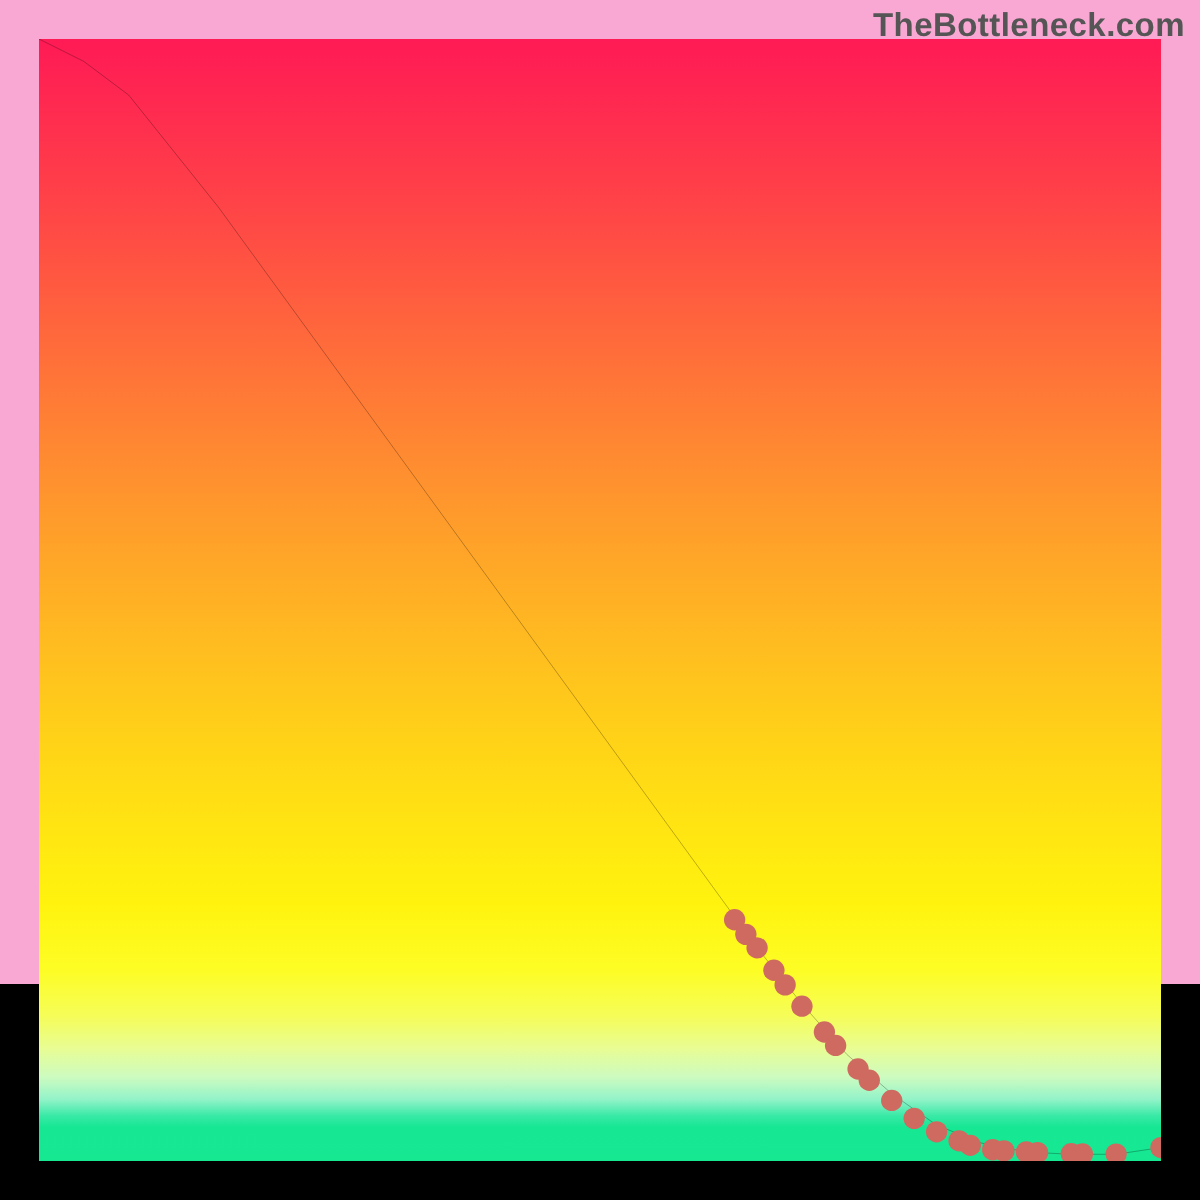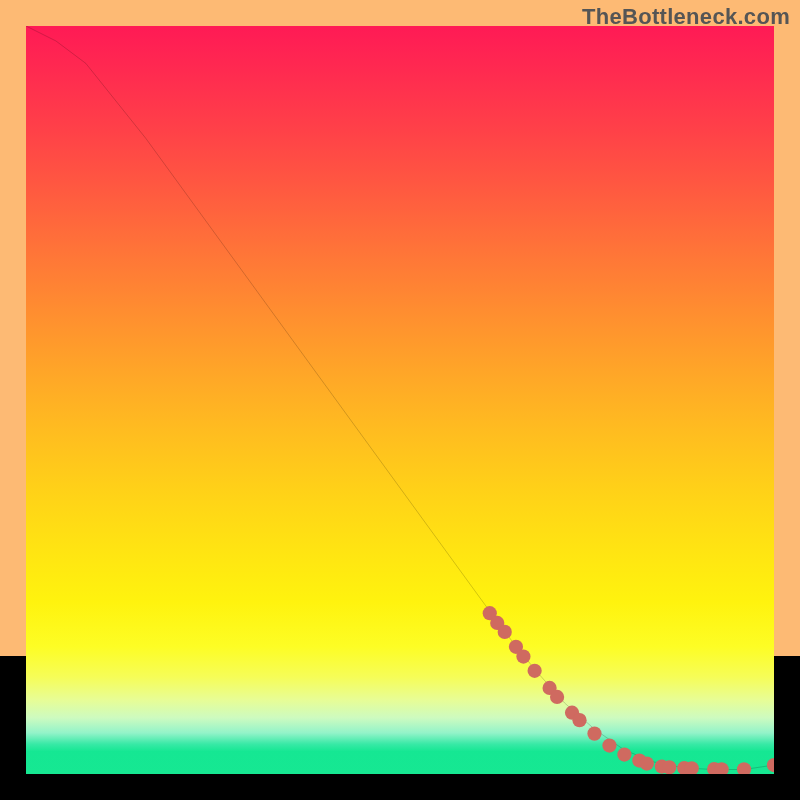--- a/index.html
+++ b/index.html
@@ -7,21 +7,21 @@
     padding: 0;
     width: 800px;
     height: 800px;
     background: #000;
     font-family: Arial, Helvetica, sans-serif;
   }
   .frame {
     position: relative;
     width: 800px;
     height: 656px;
-    background: #fdba74;
+    background: #f9a8d4;
   }
   .watermark {
     position: absolute;
     top: 4px;
     right: 10px;
     color: #555;
     font-size: 22px;
     font-weight: 600;
     letter-spacing: 0.3px;
     z-index: 50;

